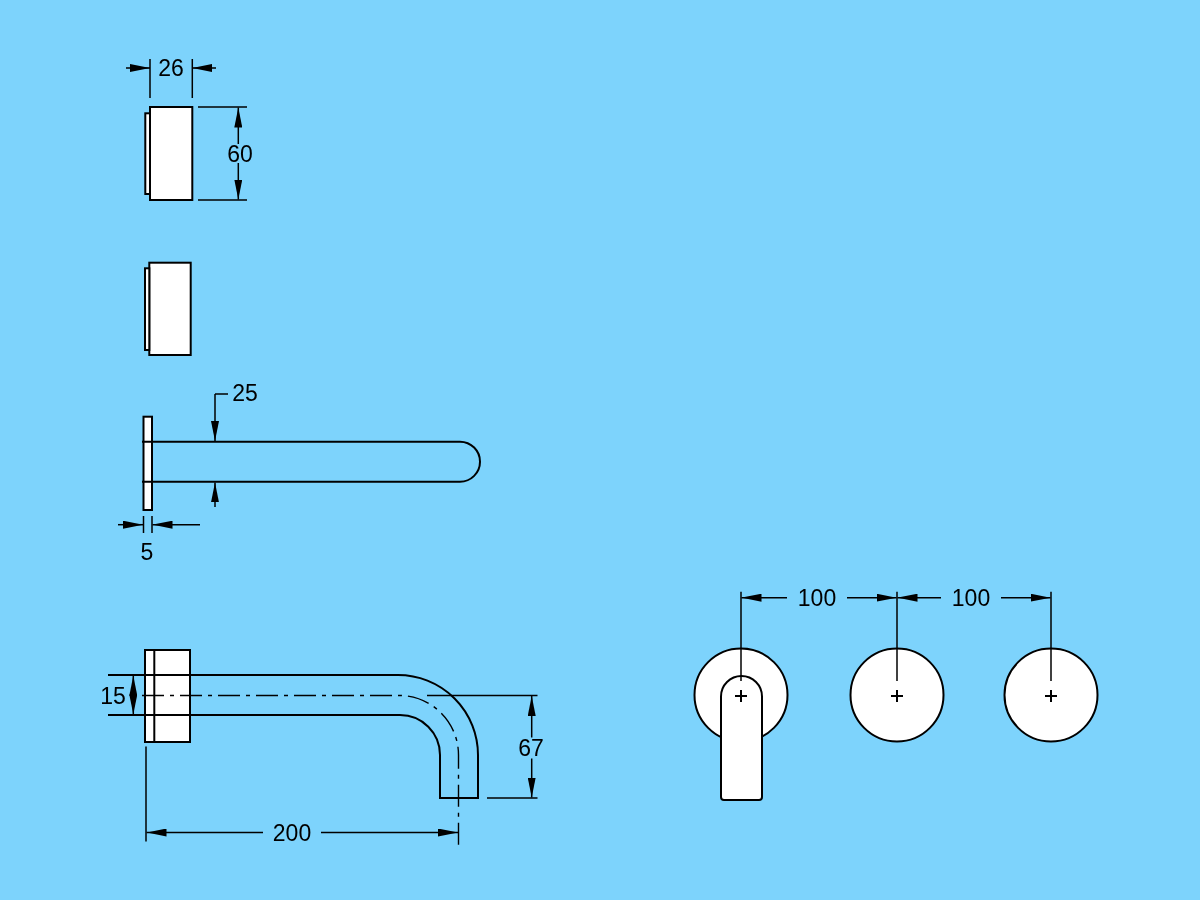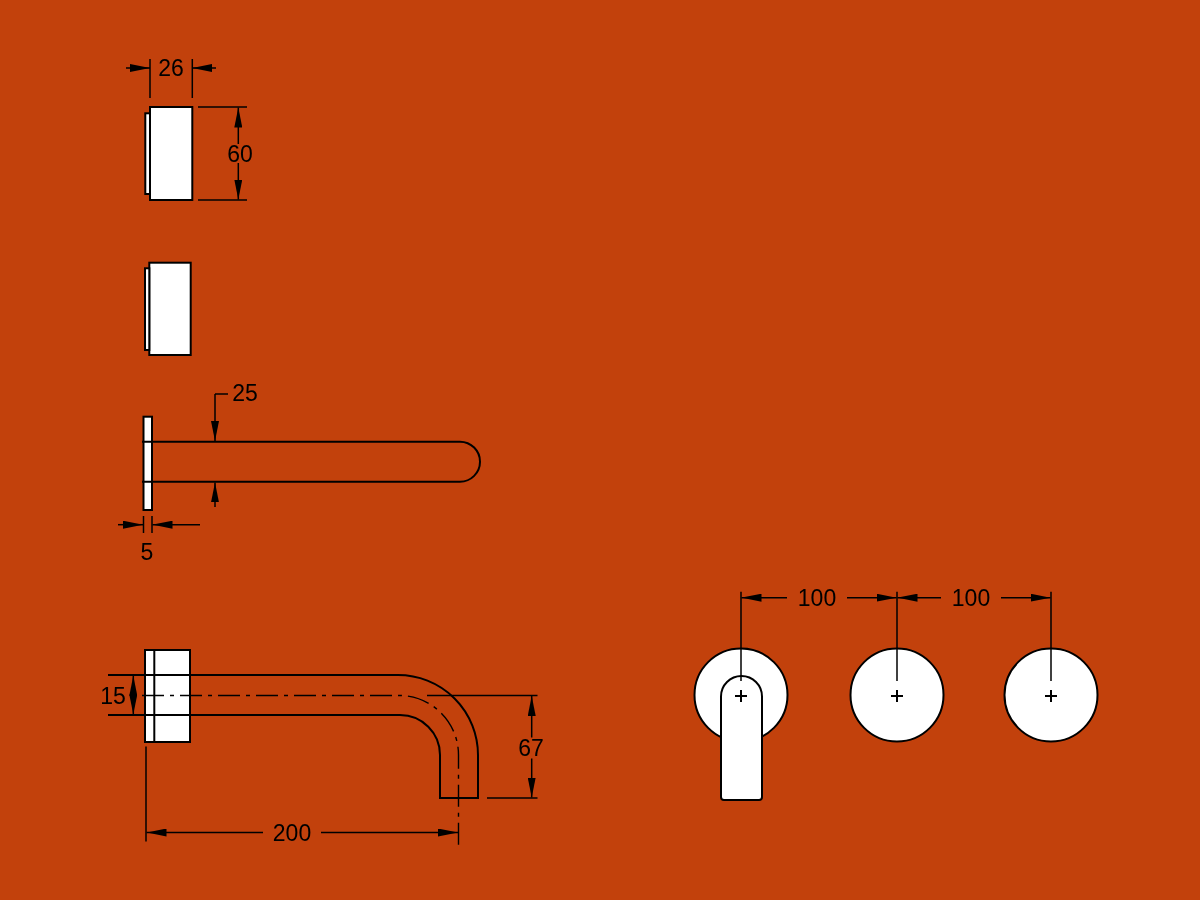--- a/index.html
+++ b/index.html
@@ -1,17 +1,17 @@
 <!DOCTYPE html>
 <html><head>
 <meta charset="utf-8">
 <style>
   html, body { margin: 0; padding: 0; background: #ffffff; }
   .canvas-wrap {
-    width: 1200px; height: 900px; background: #c2410c;
+    width: 1200px; height: 900px; background: #7dd3fc;
     position: relative; overflow: hidden;
   }
   svg { display: block; }
   .obj  { stroke: #000000; stroke-width: 2;   fill: none; }
   .objf { stroke: #000000; stroke-width: 2;   fill: #ffffff; }
   .dim  { stroke: #000000; stroke-width: 1.5; fill: none; }
   .cl   { stroke: #000000; stroke-width: 1.4; fill: none; stroke-dasharray: 22 6 4 6; }
   .plus { stroke: #000000; stroke-width: 2;   fill: none; }
   text.lbl {
     font-family: "Liberation Sans", sans-serif;

